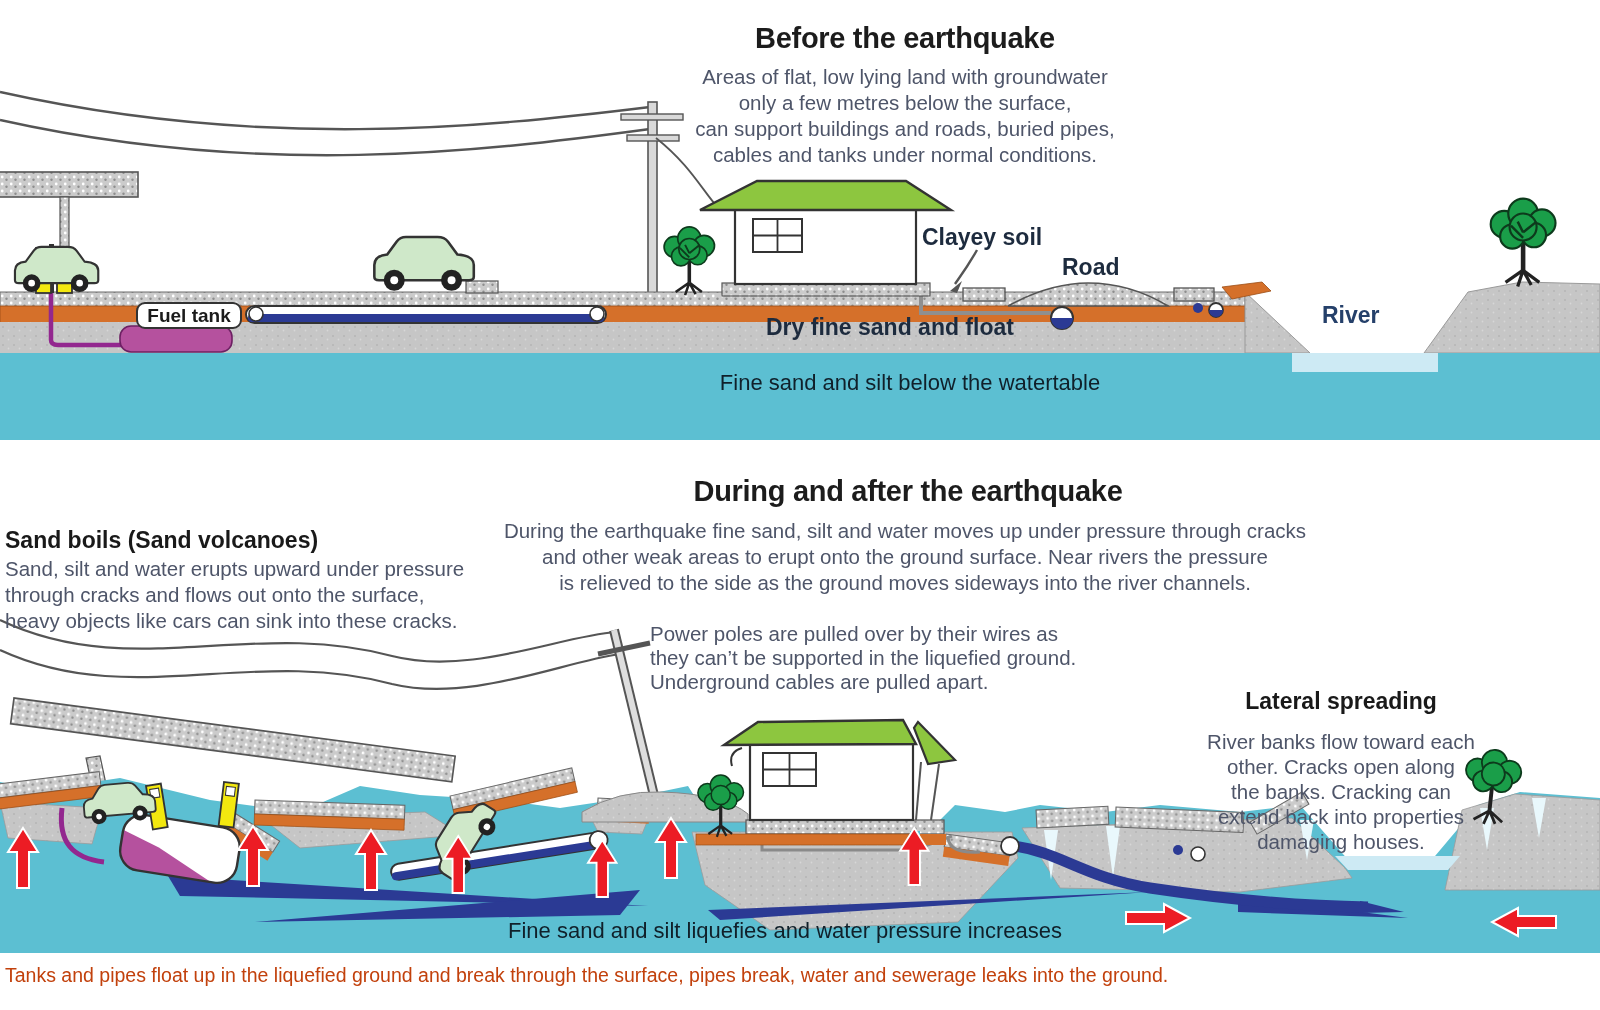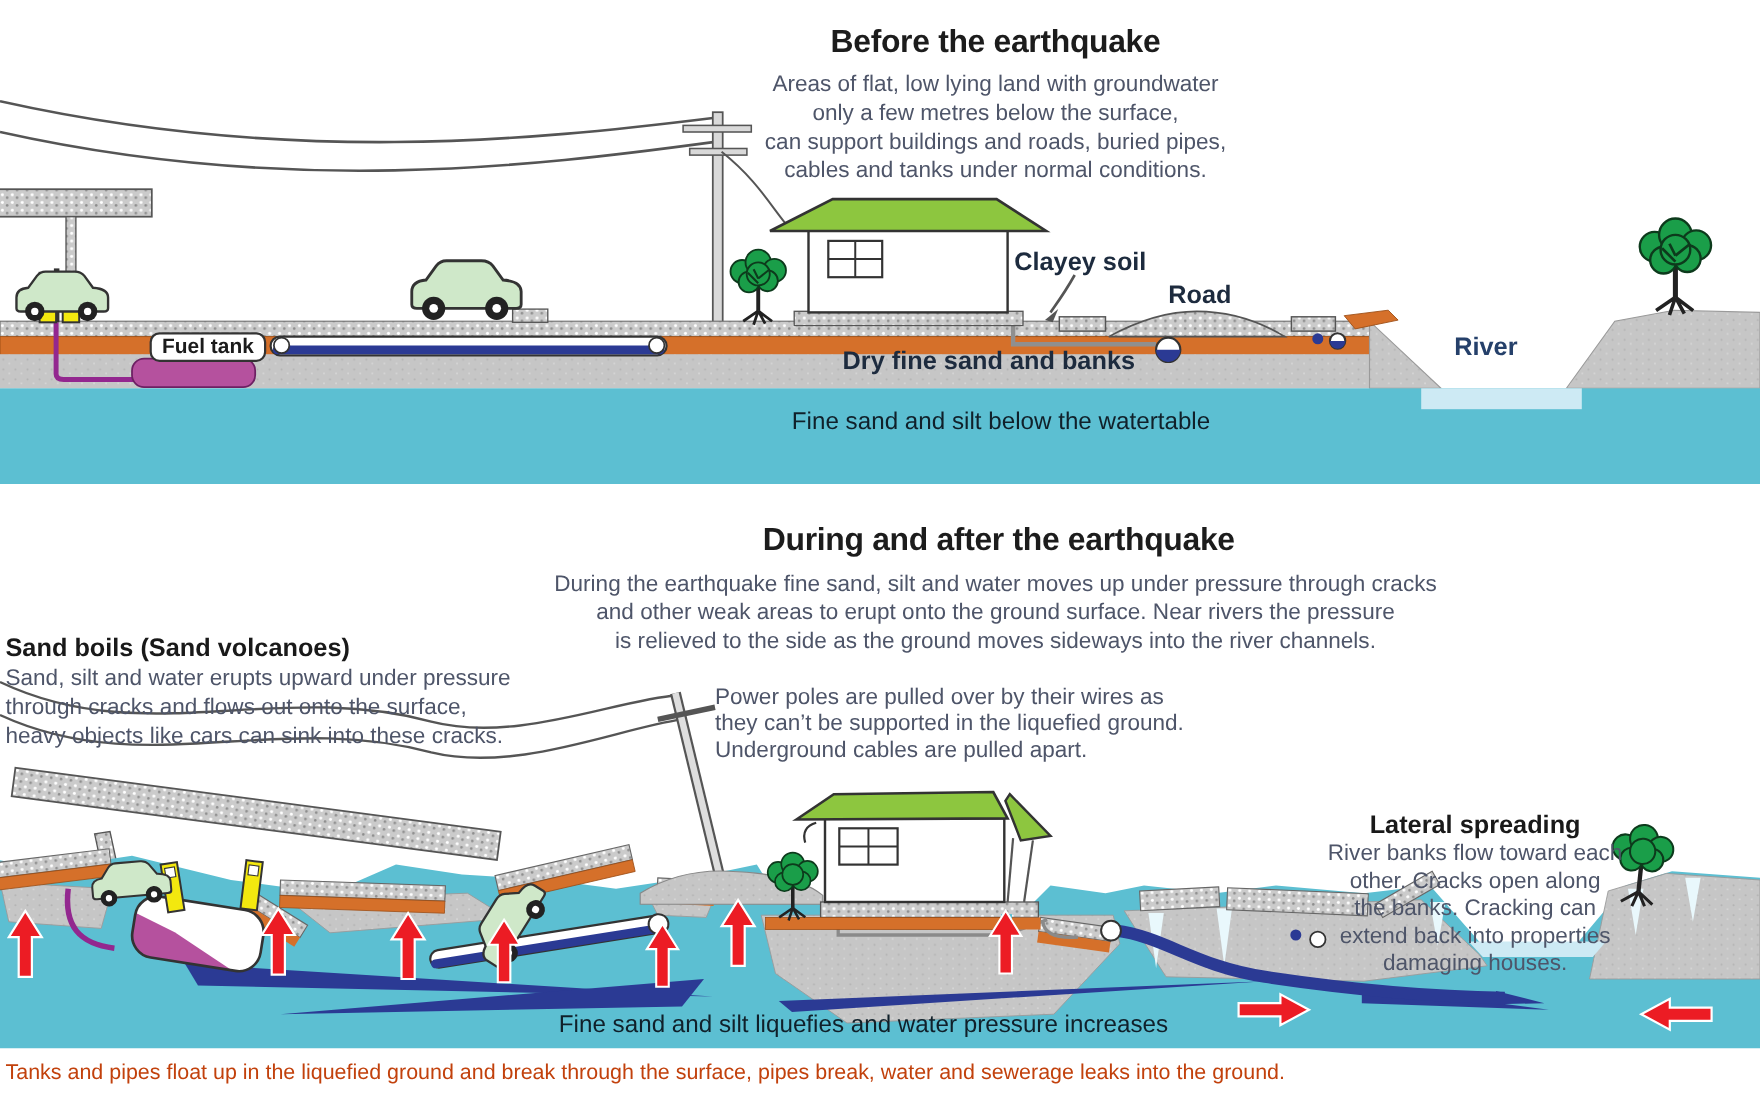--- a/index.html
+++ b/index.html
@@ -10,21 +10,21 @@
   }
   *{margin:0;padding:0;box-sizing:border-box;}
   body{background:#fff;font-family:"Liberation Sans",sans-serif;}
   .canvas{position:relative;width:1600px;height:1010px;background:#fff;overflow:hidden;}
   .abs{position:absolute;}
   svg{position:absolute;left:0;display:block;}
   .title{font-size:29px;font-weight:bold;color:var(--c-heading);text-align:center;letter-spacing:-0.3px;}
   .desc{font-size:20.5px;color:var(--c-body);text-align:center;line-height:26px;}
   .lbl{font-size:23px;font-weight:bold;color:var(--c-label);white-space:nowrap;}
   .cap{font-size:22px;font-weight:normal;color:var(--c-caption);text-align:center;white-space:nowrap;}
-  .blockhead{font-size:23px;font-weight:bold;color:#191919;margin-top:48px;}
+  .blockhead{font-size:23px;font-weight:bold;color:#191919;}
   .blockbody{font-size:20.5px;color:var(--c-body);line-height:26px;}
   .fueltag{background:#fff;border:2px solid #333;border-radius:9px;font-size:19px;font-weight:bold;
            color:#1b1b1b;text-align:center;line-height:23px;padding:0 6px;white-space:nowrap;margin-left:12px;}
   .footer{font-size:19.5px;color:#c2410c;white-space:nowrap;}
 </style>
 </head>
 <body>
 
 <div class="canvas">
 
@@ -342,21 +342,21 @@
   <div class="abs title" style="left:455px;top:22px;width:900px">Before the earthquake</div>
   <div class="abs desc" style="left:455px;top:64px;width:900px">
     <div>Areas of flat, low lying land with groundwater</div>
     <div>only a few metres below the surface,</div>
     <div>can support buildings and roads, buried pipes,</div>
     <div>cables and tanks under normal conditions.</div>
   </div>
   <div class="abs fueltag" style="left:124px;top:302px;width:106px">Fuel tank</div>
   <div class="abs lbl" style="left:922px;top:224px">Clayey soil</div>
   <div class="abs lbl" style="left:1062px;top:254px">Road</div>
-  <div class="abs lbl" style="left:766px;top:314px">Dry fine sand and banks</div>
+  <div class="abs lbl" style="left:766px;top:314px">Dry fine sand and float</div>
   <div class="abs lbl" style="left:1322px;top:302px;color:#25406a">River</div>
   <div class="abs cap" style="left:510px;top:370px;width:800px">Fine sand and silt below the watertable</div>
 
   <div class="abs title" style="left:458px;top:475px;width:900px">During and after the earthquake</div>
   <div class="abs desc" style="left:435px;top:518px;width:940px">
     <div>During the earthquake fine sand, silt and water moves up under pressure through cracks</div>
     <div>and other weak areas to erupt onto the ground surface. Near rivers the pressure</div>
     <div>is relieved to the side as the ground moves sideways into the river channels.</div>
   </div>
   <div class="abs" style="left:5px;top:527px">
@@ -367,21 +367,21 @@
       <div>heavy objects like cars can sink into these cracks.</div>
     </div>
   </div>
   <div class="abs blockbody" style="left:650px;top:622px;line-height:24px">
     <div>Power poles are pulled over by their wires as</div>
     <div>they can’t be supported in the liquefied ground.</div>
     <div>Underground cables are pulled apart.</div>
   </div>
   <div class="abs" style="left:1186px;top:688px;width:310px;text-align:center">
     <div class="blockhead">Lateral spreading</div>
-    <div class="blockbody" style="line-height:25px;margin-top:0">
+    <div class="blockbody" style="line-height:25px;margin-top:14px">
       <div>River banks flow toward each</div>
       <div>other. Cracks open along</div>
       <div>the banks. Cracking can</div>
       <div>extend back into properties</div>
       <div>damaging houses.</div>
     </div>
   </div>
   <div class="abs cap" style="left:385px;top:918px;width:800px">Fine sand and silt liquefies and water pressure increases</div>
   <div class="abs footer" style="left:5px;top:964px">Tanks and pipes float up in the liquefied ground and break through the surface, pipes break, water and sewerage leaks into the ground.</div>
 

